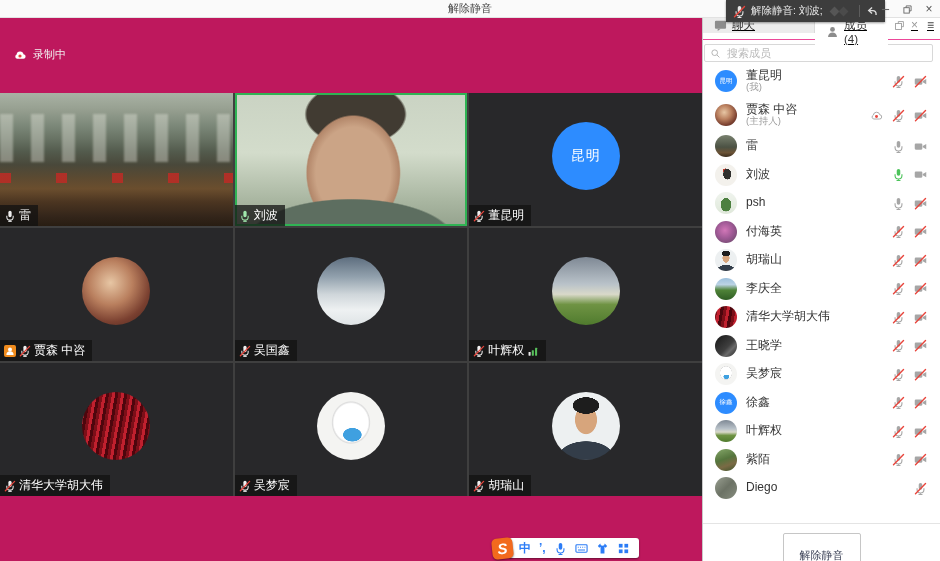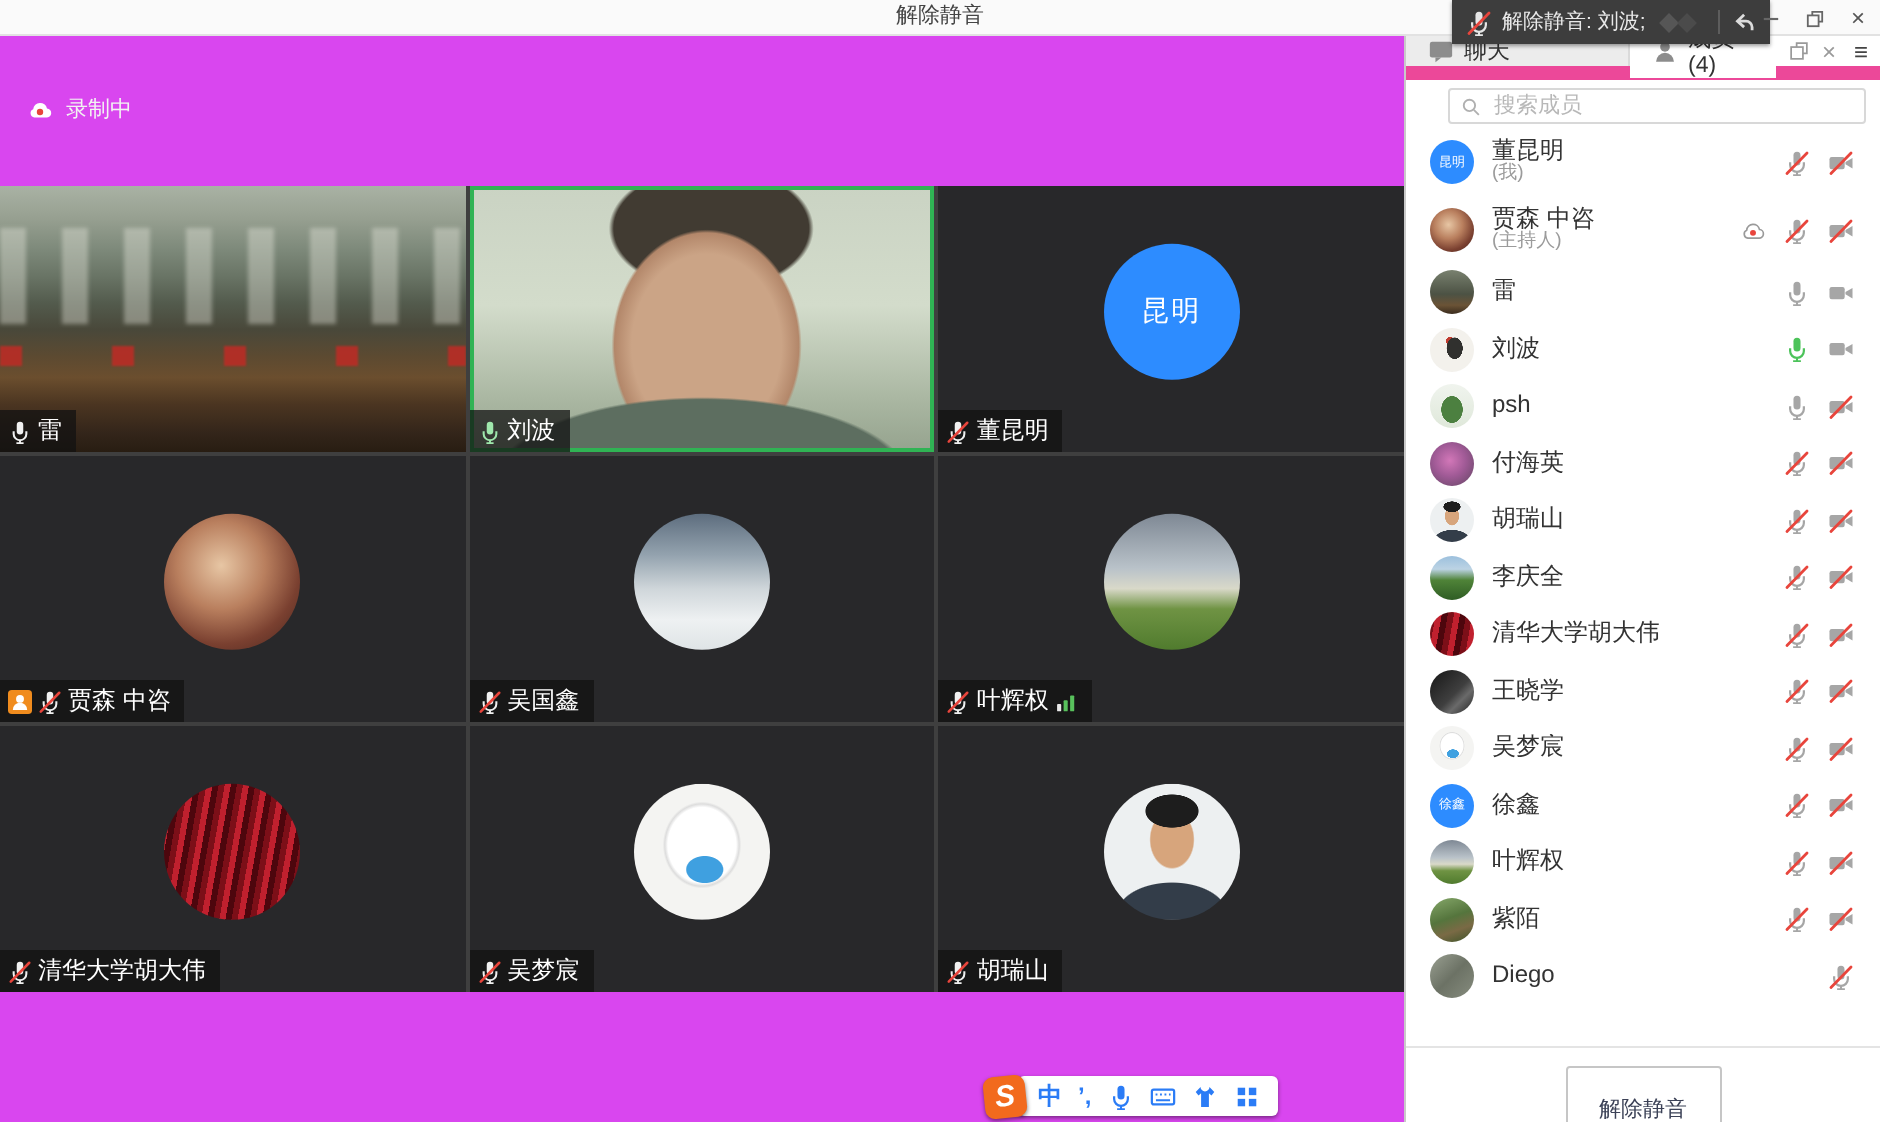--- a/index.html
+++ b/index.html
@@ -16,21 +16,21 @@
 
   
   .toast{position:absolute;left:726px;top:0;height:22px;background:#3d3d3d;display:flex;align-items:center;gap:5px;padding:0 7px;z-index:20;box-shadow:0 1px 2px rgba(0,0,0,.4);}
   .toast .ic{width:13px;height:13px;}
   .toast .label{color:#e9e9e9;font-size:10.5px;white-space:nowrap;}
   .toast .dim{width:26px;height:14px;}
   .toast .sep{width:1px;height:12px;background:#5d5d5d;}
   .toast .arrow{width:13px;height:13px;}
 
   
-  .stage{position:absolute;left:0;top:18px;width:814px;height:543px;background:#d946ef;overflow:hidden;}
+  .stage{position:absolute;left:0;top:18px;width:814px;height:543px;background:#be185d;overflow:hidden;}
   .rec{position:absolute;left:13px;top:29px;display:flex;align-items:center;gap:6px;color:#f2f2f2;font-size:11px;}
   .rec .ic{width:14px;height:14px;}
 
   .grid{position:absolute;left:0;top:75px;width:702px;height:403px;display:grid;grid-template-columns:repeat(3,1fr);grid-template-rows:repeat(3,1fr);gap:2px;background:#3f3f3f;}
   .tile{position:relative;background:#28282a;overflow:hidden;}
   .tile.active{outline:2px solid #30b354;outline-offset:-2px;z-index:2;}
   .tile .avatar-big{position:absolute;left:50%;top:50%;transform:translate(-50%,-56%);width:68px;height:68px;border-radius:50%;display:flex;align-items:center;justify-content:center;color:#fff;font-size:14px;letter-spacing:1px;}
   .tile .label{position:absolute;left:0;bottom:0;max-width:96%;display:flex;align-items:center;gap:3px;background:rgba(18,18,18,.74);color:#fff;font-size:12px;padding:2px 7px 2px 4px;white-space:nowrap;}
   .tile .label .ic{width:12px;height:12px;flex:none;}
   .tile .label .badge{width:12px;height:12px;}
@@ -40,31 +40,31 @@
   .scene-meeting-room::before{content:"";position:absolute;left:0;right:0;top:16%;height:36%;background:repeating-linear-gradient(90deg,rgba(238,238,228,.50) 0 13px,rgba(90,95,85,0) 13px 31px);filter:blur(1px);opacity:.75;}
   .scene-meeting-room::after{content:"";position:absolute;left:0;right:0;top:60%;height:8%;background:repeating-linear-gradient(90deg,rgba(185,45,38,.9) 0 11px,rgba(0,0,0,0) 11px 56px);filter:blur(.4px);}
   .scene-webcam{background:
     radial-gradient(150px 62px at 50% 112%,#5d6e60 0 68%,rgba(93,110,96,0) 70%),
     radial-gradient(72px 88px at 51% 60%,#cba486 0 52%,#b3876a 64%,rgba(179,135,106,0) 66%),
     radial-gradient(84px 52px at 52% 16%,#413b32 0 58%,rgba(65,59,50,0) 61%),
     linear-gradient(180deg,#cad3c3 0%,#d3dccb 45%,#aab7a2 80%,#95a38e 100%);}
 
   
   .sidebar{position:absolute;left:702px;top:18px;width:238px;height:543px;background:#fff;border-left:1px solid #c9c9c9;}
-  .tabs{height:22px;display:flex;align-items:center;border-bottom:7px solid #ec4899;background:#fff;}
+  .tabs{height:22px;display:flex;align-items:flex-start;border-bottom:1px solid #ec4899;background:#fff;text-decoration:underline;}
   .tab{display:flex;align-items:center;gap:5px;padding:0 11px;font-size:11.5px;color:#333;cursor:default;}
   .tab .ic{width:13px;height:13px;}
   .tab.inactive{background:#ececec;border-right:1px solid #dadada;width:112px;}
   .tab.active{flex:1;background:#fff;}
   .panel-icons{display:flex;align-items:center;gap:6px;padding:0 6px;color:#9a9a9a;}
   .panel-icons .ic{width:11px;height:11px;}
   .panel-icons .x{font-size:12px;line-height:1;color:#9a9a9a;}
   .panel-icons .menu{color:#444;font-size:12px;margin-left:3px;}
 
-  .search-wrap{padding:4px 7px 3px 21px;}
+  .search-wrap{padding:4px 7px 3px 1px;}
   .search-box{height:18px;border:1px solid #d8d8d8;border-radius:2px;display:flex;align-items:center;gap:4px;padding:0 5px;background:#fff;}
   .search-box .ic{width:11px;height:11px;flex:none;}
   .search-box input{border:0;outline:0;flex:1;font-size:11px;color:#333;background:transparent;min-width:0;}
   .search-box input::placeholder{color:#b8b8b8;}
 
   .member-list{position:absolute;left:0;right:0;top:46px;bottom:38px;overflow:hidden;}
   .member-row{display:flex;align-items:center;height:28.5px;padding:0 13px 0 12px;}
   .member-row.two{height:34px;}
   .m-avatar{width:22px;height:22px;border-radius:50%;flex:none;display:flex;align-items:center;justify-content:center;color:#fff;font-size:6.5px;letter-spacing:0;overflow:hidden;}
   .m-names{margin-left:9px;display:flex;flex-direction:column;justify-content:center;line-height:1.15;min-width:0;}

